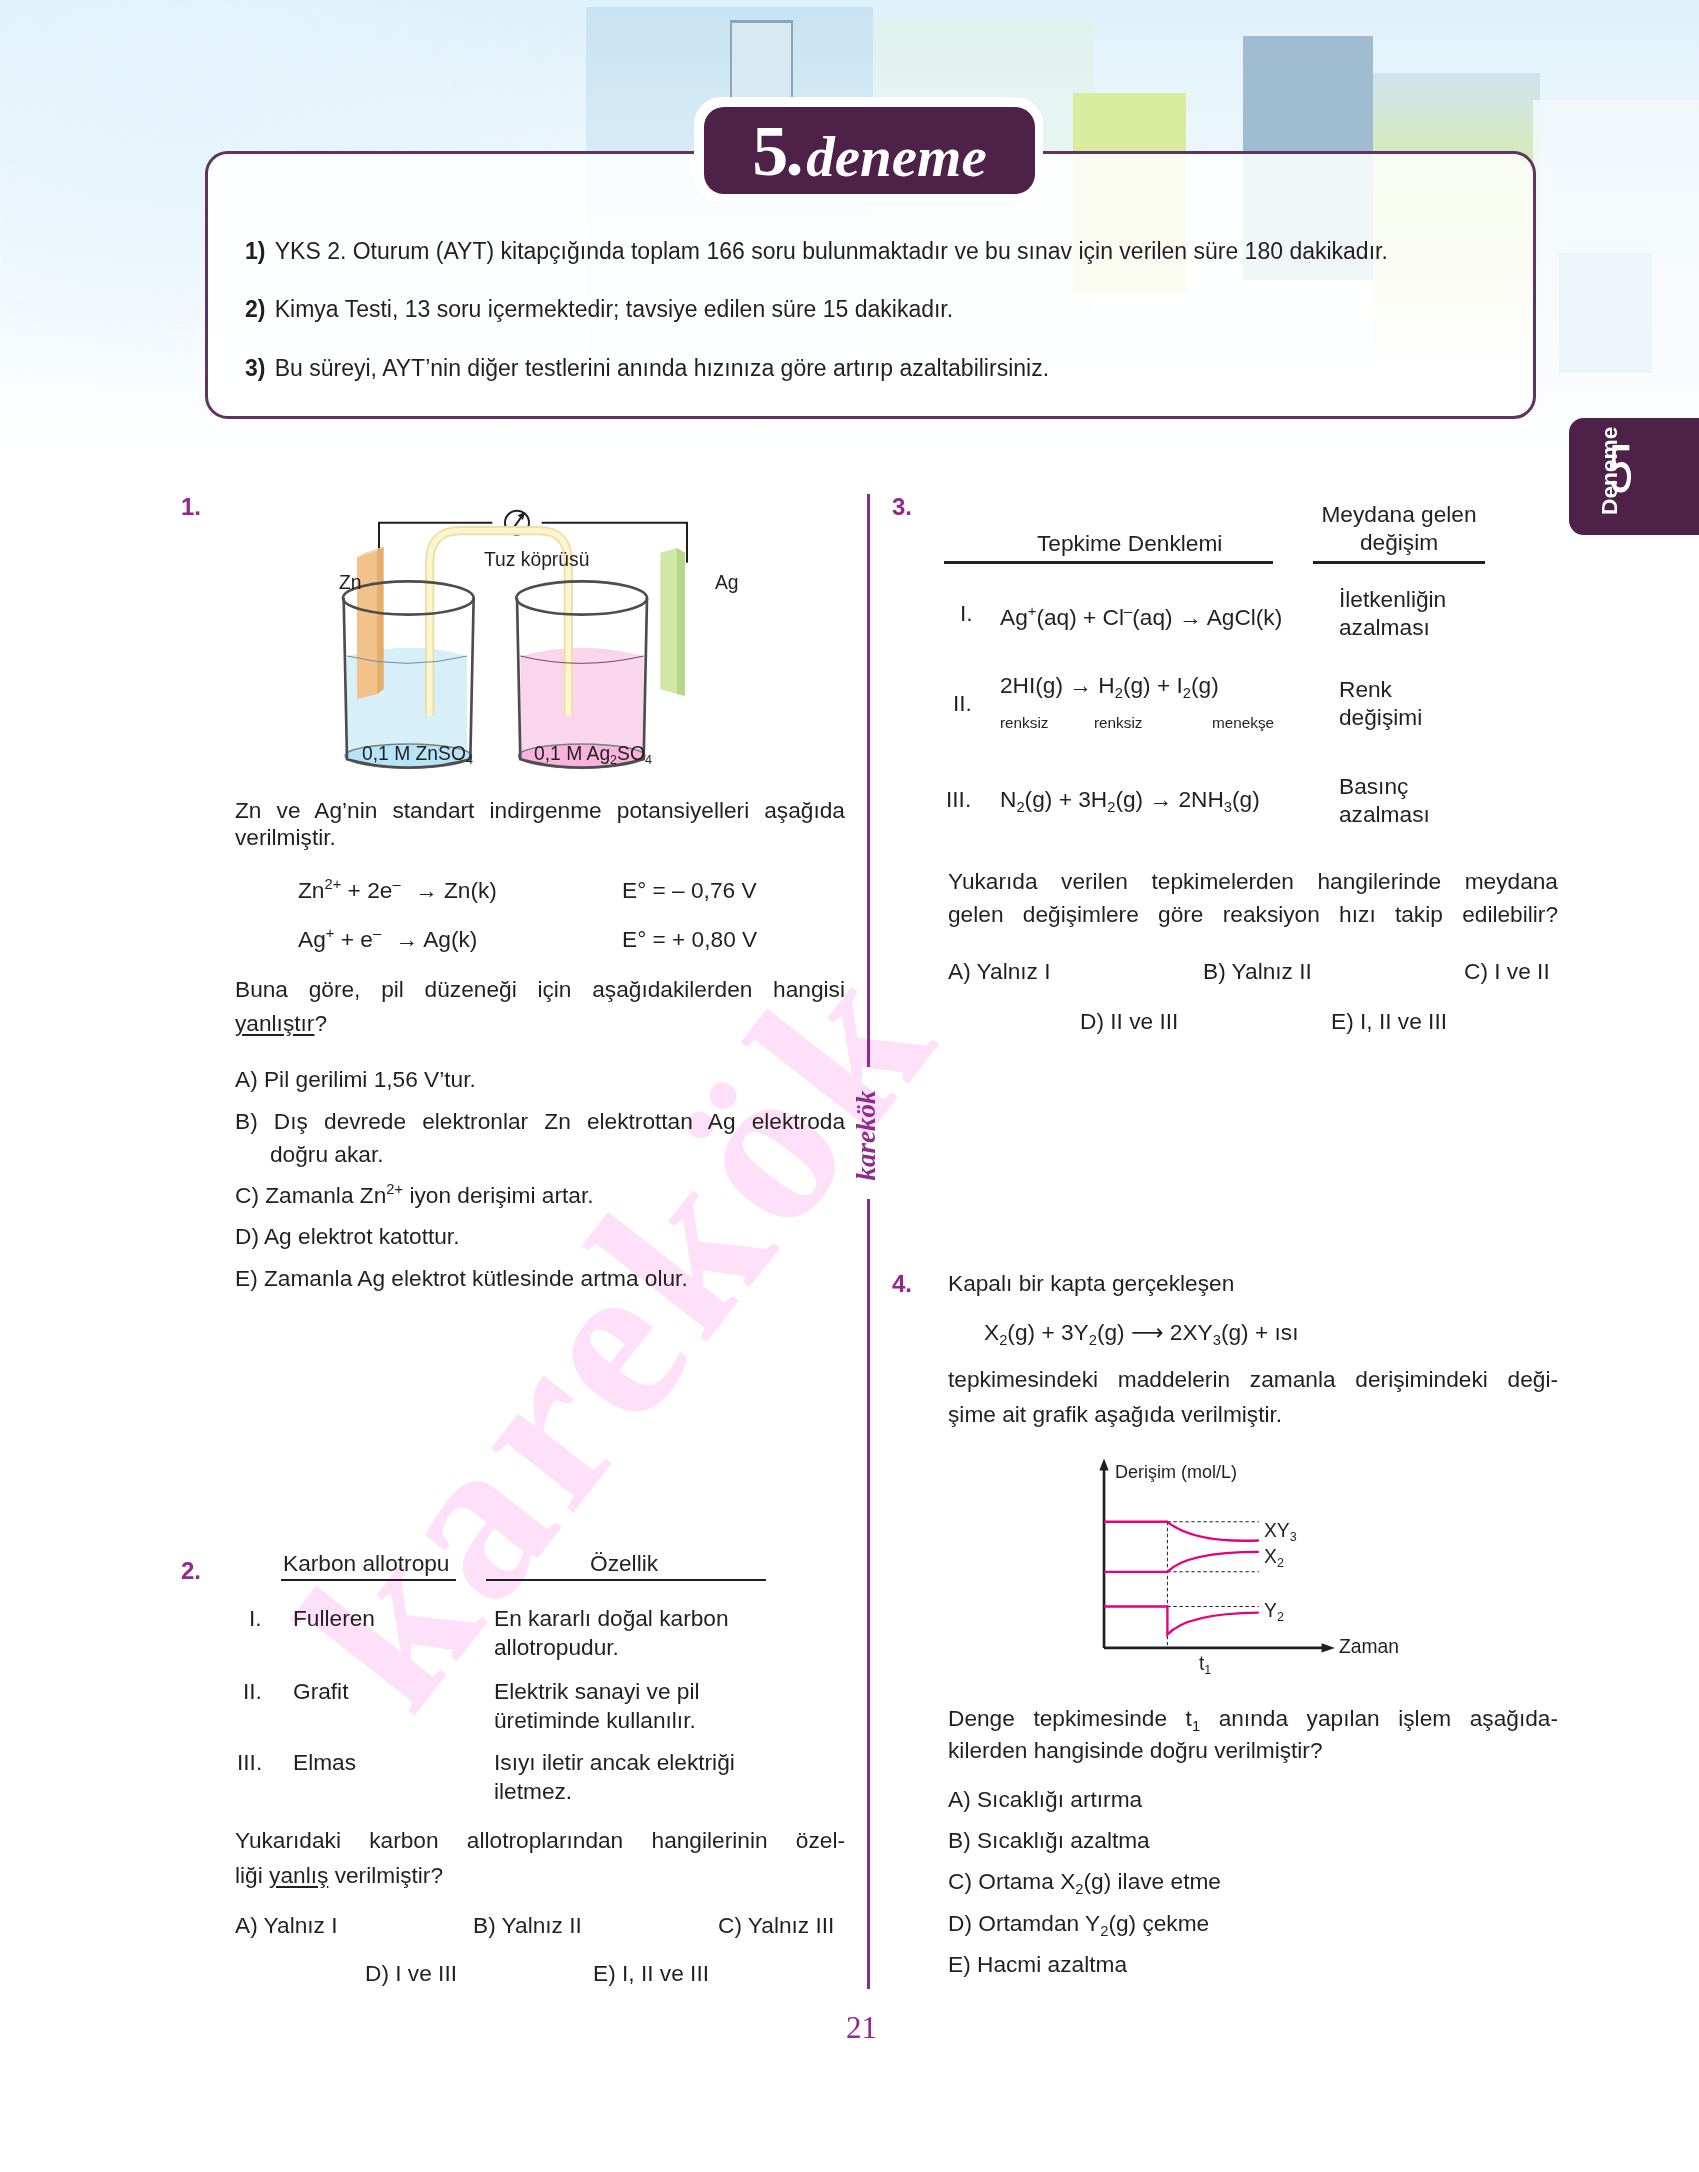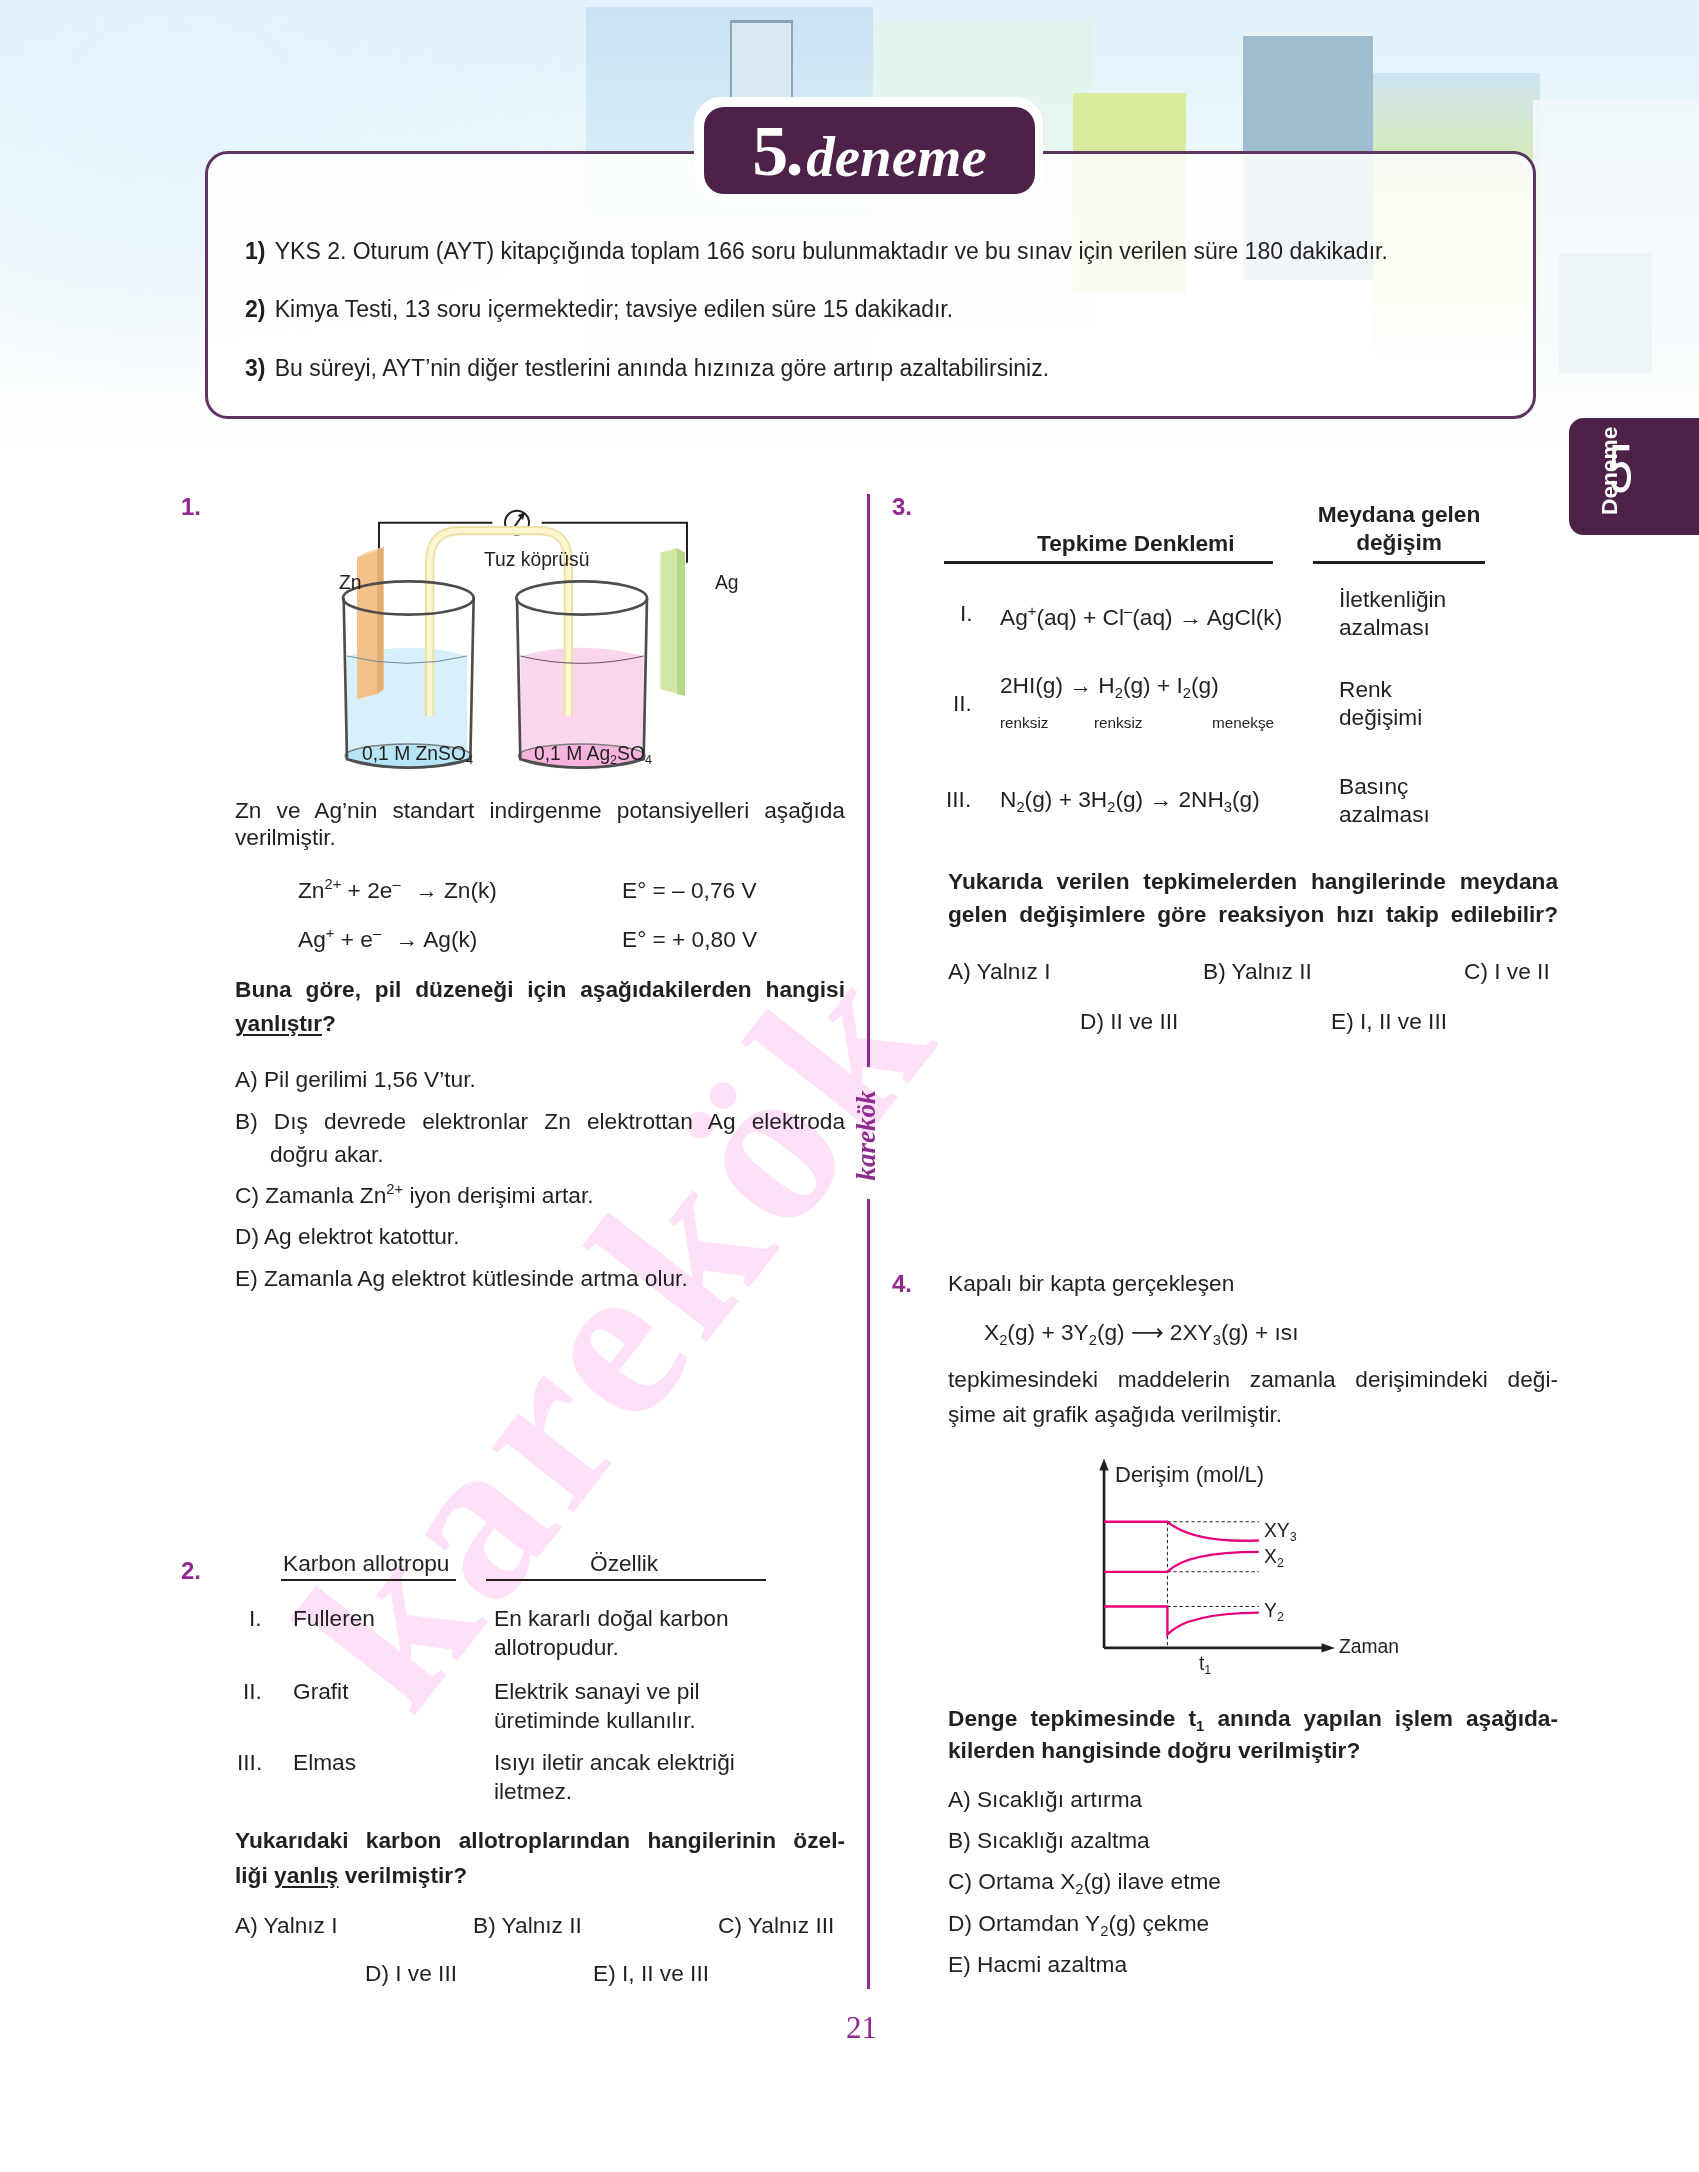--- a/index.html
+++ b/index.html
@@ -68,21 +68,21 @@
   .vert-brand {
     position: absolute; left: 821px; top: 1119px; width: 93px; height: 33px;
     transform: rotate(-90deg); transform-origin: center;
     color: #8e2c8e; font-family: "Liberation Serif", serif; font-style: italic; font-weight: bold;
     font-size: 27px; text-align: center;
   }
 
   
   .qnum { position: absolute; color: #92278f; font-weight: bold; font-size: 24px; }
   .txt { position: absolute; font-size: 22.7px; color: #231f20; white-space: nowrap; }
-  .bold { font-weight: bold; }
+  .bold { font-weight: normal; }
   .u { text-decoration: underline; text-underline-offset: 3.3px; }
   sub { font-size: 0.65em; vertical-align: -0.35em; line-height: 0; }
   sup { font-size: 0.65em; vertical-align: 0.6em; line-height: 0; }
   .just { text-align: justify; text-align-last: justify; white-space: normal; }
   .opt { position: absolute; font-size: 22.7px; white-space: nowrap; color: #231f20; }
   .hdr-line { position: absolute; height: 2.7px; background: #231f20; }
 
   
   .page-num {
     position: absolute; left: 846px; top: 2010px; width: 44px; text-align: left;
@@ -286,21 +286,21 @@
     <line x1="131" y1="103" x2="268" y2="103" stroke="#231f20" stroke-width="1.5" stroke-dasharray="5,4"></line>
     <line x1="131" y1="178" x2="268" y2="178" stroke="#231f20" stroke-width="1.5" stroke-dasharray="5,4"></line>
     <line x1="131" y1="230" x2="268" y2="230" stroke="#231f20" stroke-width="1.5" stroke-dasharray="5,4"></line>
 
     <path d="M36,103 L131,103 Q170,135 268,131" fill="none" stroke="#e6007e" stroke-width="3.5"></path>
 
     <path d="M36,178 L131,178 Q160,148 268,148" fill="none" stroke="#e6007e" stroke-width="3.5"></path>
 
     <path d="M36,230 L131,230 L131,272 Q160,240 268,239" fill="none" stroke="#e6007e" stroke-width="3.5"></path>
   </svg>
-  <div class="abs" style="left:35px;top:9.3px;font-size:22px;white-space:nowrap;">Derişim (mol/L)</div>
+  <div class="abs" style="left:35px;top:9.3px;font-size:18px;white-space:nowrap;">Derişim (mol/L)</div>
   <div class="abs" style="left:259px;top:183px;font-size:19.3px;">Zaman</div>
   <div class="abs" style="left:81px;top:200px;font-size:19.3px;margin-left:38px;">t<sub>1</sub></div>
   <div class="abs" style="left:184px;top:67px;font-size:19.3px;">XY<sub>3</sub></div>
   <div class="abs" style="left:184px;top:93px;font-size:19.3px;">X<sub>2</sub></div>
   <div class="abs" style="left:184px;top:147px;font-size:19.3px;">Y<sub>2</sub></div>
 </div>
 
 <div class="txt bold just" style="left:948px;top:1705px;width:610px;"><span>Denge tepkimesinde t</span><sub>1</sub><span> anında yapılan işlem aşağıda-</span></div>
 <div class="txt bold" style="left:948px;top:1737px;">kilerden hangisinde doğru verilmiştir?</div>
 

